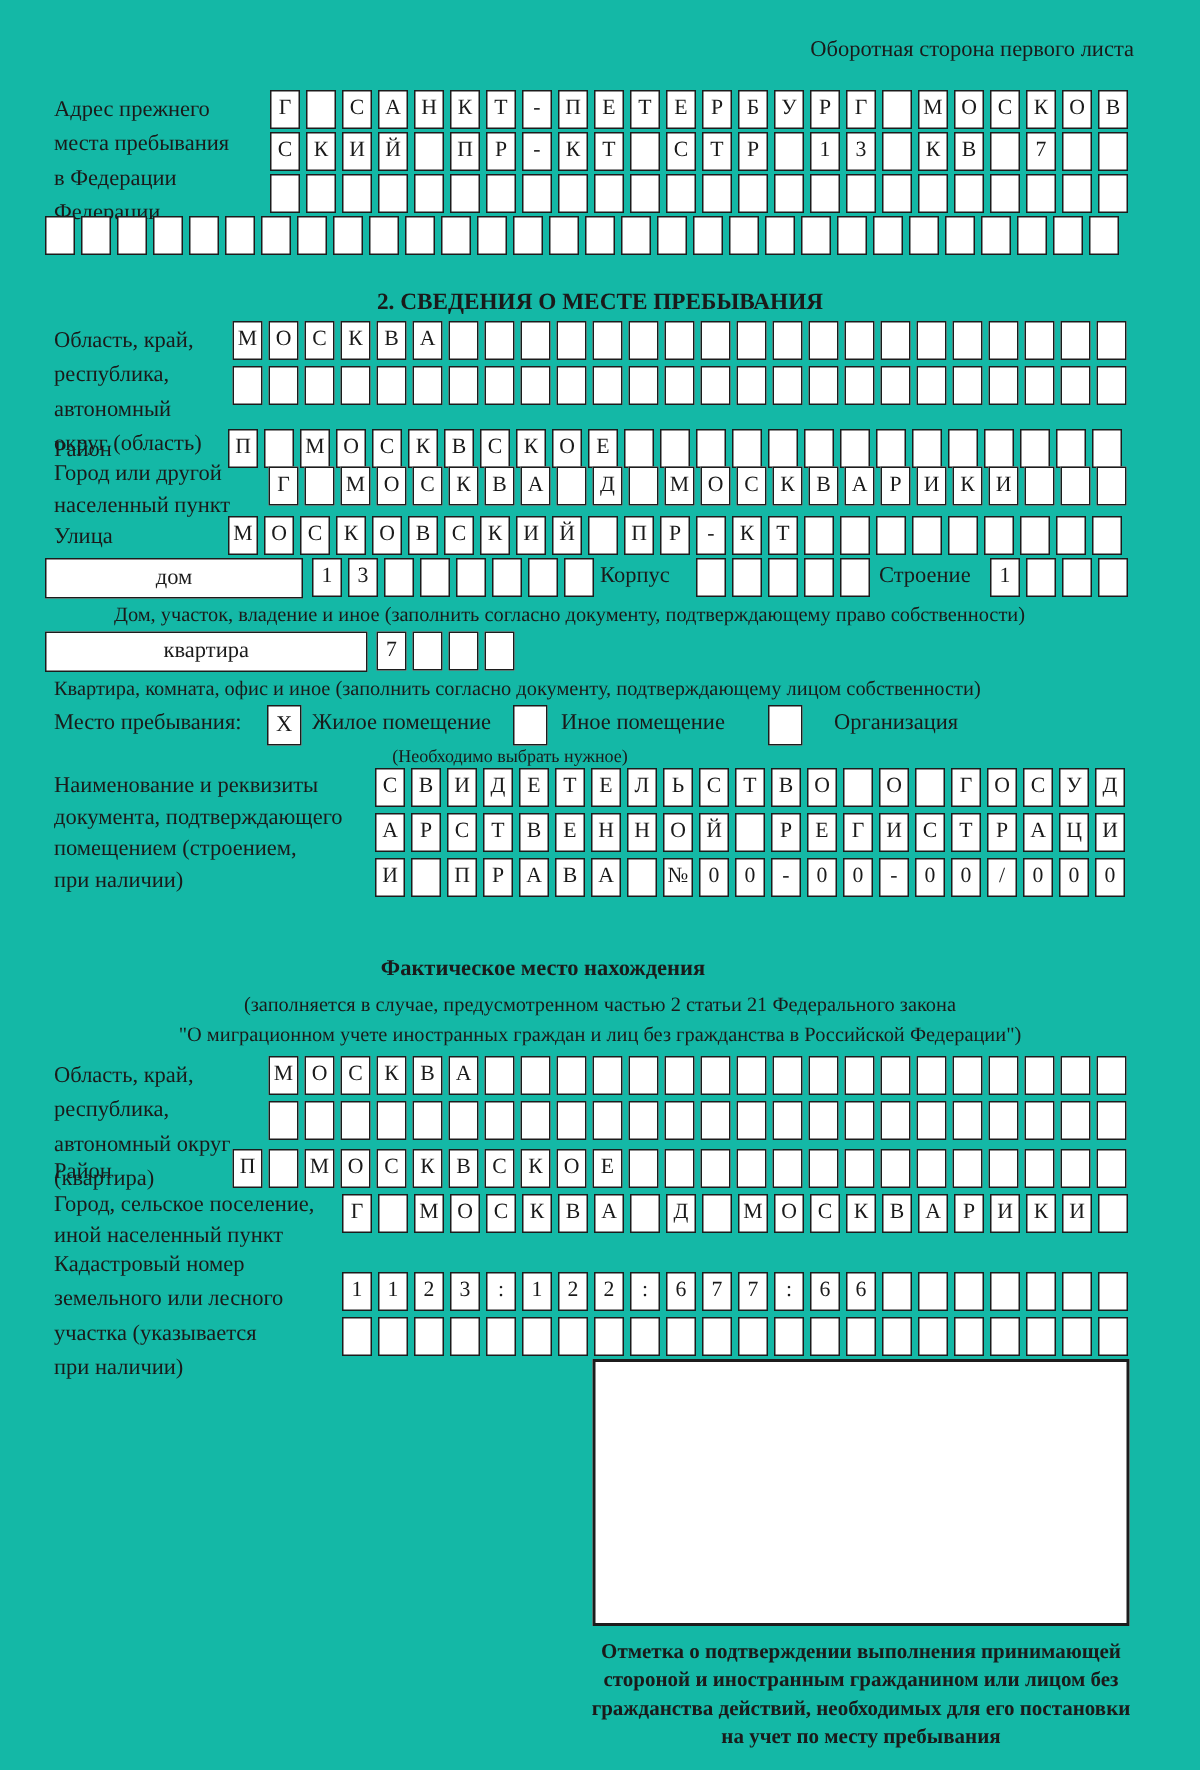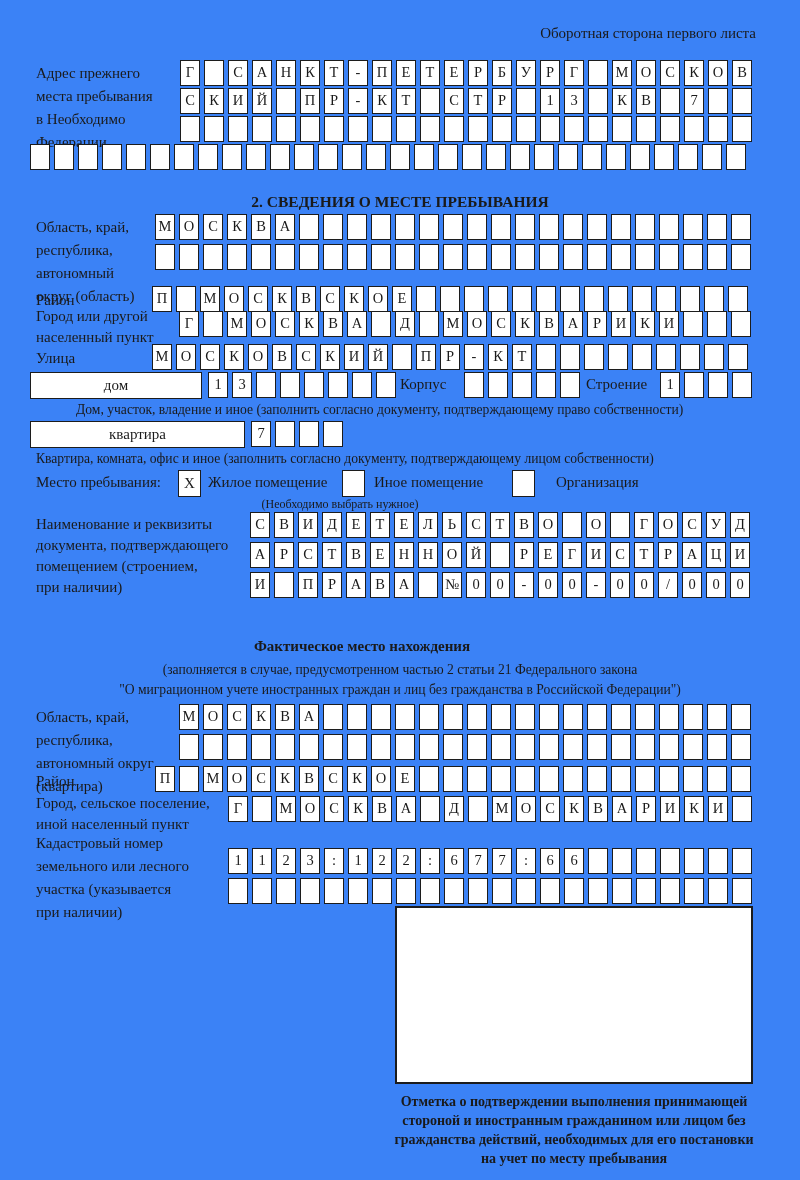--- a/index.html
+++ b/index.html
@@ -1,17 +1,17 @@
 <!DOCTYPE html>
 <html><head>
 <meta charset="utf-8">
 <style>
   html,body{margin:0;padding:0;background:#ffffff;}
   #page{
-    position:relative;width:800px;height:1180px;background:#3b82f6;
+    position:relative;width:800px;height:1180px;background:#14b8a6;
     color:#1a1a1a;font-family:"Liberation Serif","DejaVu Serif",serif;
     overflow:hidden;
   }
   .abs{position:absolute;}
   .lbl{font-size:15px;line-height:23px;}
   .lbl-tight{font-size:15px;line-height:21px;}
   .small{font-size:13.2px;}
   .center{text-align:center;}
   .bold{font-weight:bold;}
   
@@ -44,21 +44,21 @@
 </head>
 <body>
 
 <div id="page">
 
   <div class="abs lbl" style="top:22px;right:44px;">Оборотная сторона первого листа</div>
 
   <div class="abs" style="left:36px;top:62px;">
     <div class="lbl">Адрес прежнего</div>
     <div class="lbl">места пребывания</div>
-    <div class="lbl">в Необходимо</div>
+    <div class="lbl">в Федерации</div>
     <div class="lbl">Федерации</div>
   </div>
   <div class="abs cellrow" style="left:180px;top:60px;"><span class="cell">Г</span><span class="cell">&nbsp;</span><span class="cell">С</span><span class="cell">А</span><span class="cell">Н</span><span class="cell">К</span><span class="cell">Т</span><span class="cell">-</span><span class="cell">П</span><span class="cell">Е</span><span class="cell">Т</span><span class="cell">Е</span><span class="cell">Р</span><span class="cell">Б</span><span class="cell">У</span><span class="cell">Р</span><span class="cell">Г</span><span class="cell">&nbsp;</span><span class="cell">М</span><span class="cell">О</span><span class="cell">С</span><span class="cell">К</span><span class="cell">О</span><span class="cell">В</span></div>
   <div class="abs cellrow" style="left:180px;top:88px;"><span class="cell">С</span><span class="cell">К</span><span class="cell">И</span><span class="cell">Й</span><span class="cell">&nbsp;</span><span class="cell">П</span><span class="cell">Р</span><span class="cell">-</span><span class="cell">К</span><span class="cell">Т</span><span class="cell">&nbsp;</span><span class="cell">С</span><span class="cell">Т</span><span class="cell">Р</span><span class="cell">&nbsp;</span><span class="cell">1</span><span class="cell">3</span><span class="cell">&nbsp;</span><span class="cell">К</span><span class="cell">В</span><span class="cell">&nbsp;</span><span class="cell">7</span><span class="cell">&nbsp;</span><span class="cell">&nbsp;</span></div>
   <div class="abs cellrow" style="left:180px;top:116px;"><span class="cell">&nbsp;</span><span class="cell">&nbsp;</span><span class="cell">&nbsp;</span><span class="cell">&nbsp;</span><span class="cell">&nbsp;</span><span class="cell">&nbsp;</span><span class="cell">&nbsp;</span><span class="cell">&nbsp;</span><span class="cell">&nbsp;</span><span class="cell">&nbsp;</span><span class="cell">&nbsp;</span><span class="cell">&nbsp;</span><span class="cell">&nbsp;</span><span class="cell">&nbsp;</span><span class="cell">&nbsp;</span><span class="cell">&nbsp;</span><span class="cell">&nbsp;</span><span class="cell">&nbsp;</span><span class="cell">&nbsp;</span><span class="cell">&nbsp;</span><span class="cell">&nbsp;</span><span class="cell">&nbsp;</span><span class="cell">&nbsp;</span><span class="cell">&nbsp;</span></div>
   <div class="abs cellrow" style="left:30px;top:144px;"><span class="cell">&nbsp;</span><span class="cell">&nbsp;</span><span class="cell">&nbsp;</span><span class="cell">&nbsp;</span><span class="cell">&nbsp;</span><span class="cell">&nbsp;</span><span class="cell">&nbsp;</span><span class="cell">&nbsp;</span><span class="cell">&nbsp;</span><span class="cell">&nbsp;</span><span class="cell">&nbsp;</span><span class="cell">&nbsp;</span><span class="cell">&nbsp;</span><span class="cell">&nbsp;</span><span class="cell">&nbsp;</span><span class="cell">&nbsp;</span><span class="cell">&nbsp;</span><span class="cell">&nbsp;</span><span class="cell">&nbsp;</span><span class="cell">&nbsp;</span><span class="cell">&nbsp;</span><span class="cell">&nbsp;</span><span class="cell">&nbsp;</span><span class="cell">&nbsp;</span><span class="cell">&nbsp;</span><span class="cell">&nbsp;</span><span class="cell">&nbsp;</span><span class="cell">&nbsp;</span><span class="cell">&nbsp;</span><span class="cell">&nbsp;</span></div>
 
   <div class="abs center bold" style="left:0;top:193px;width:800px;font-size:15.5px;">2. СВЕДЕНИЯ О МЕСТЕ ПРЕБЫВАНИЯ</div>
 
   <div class="abs" style="left:36px;top:216px;">

